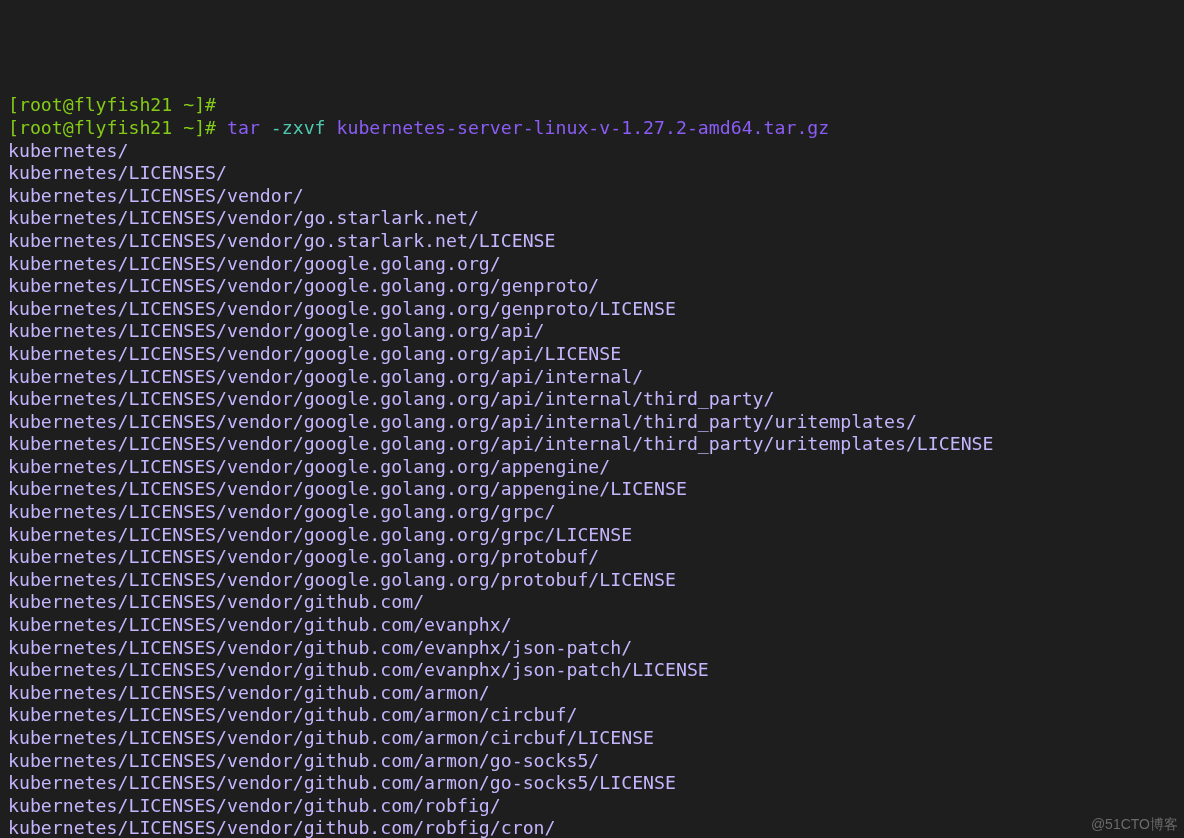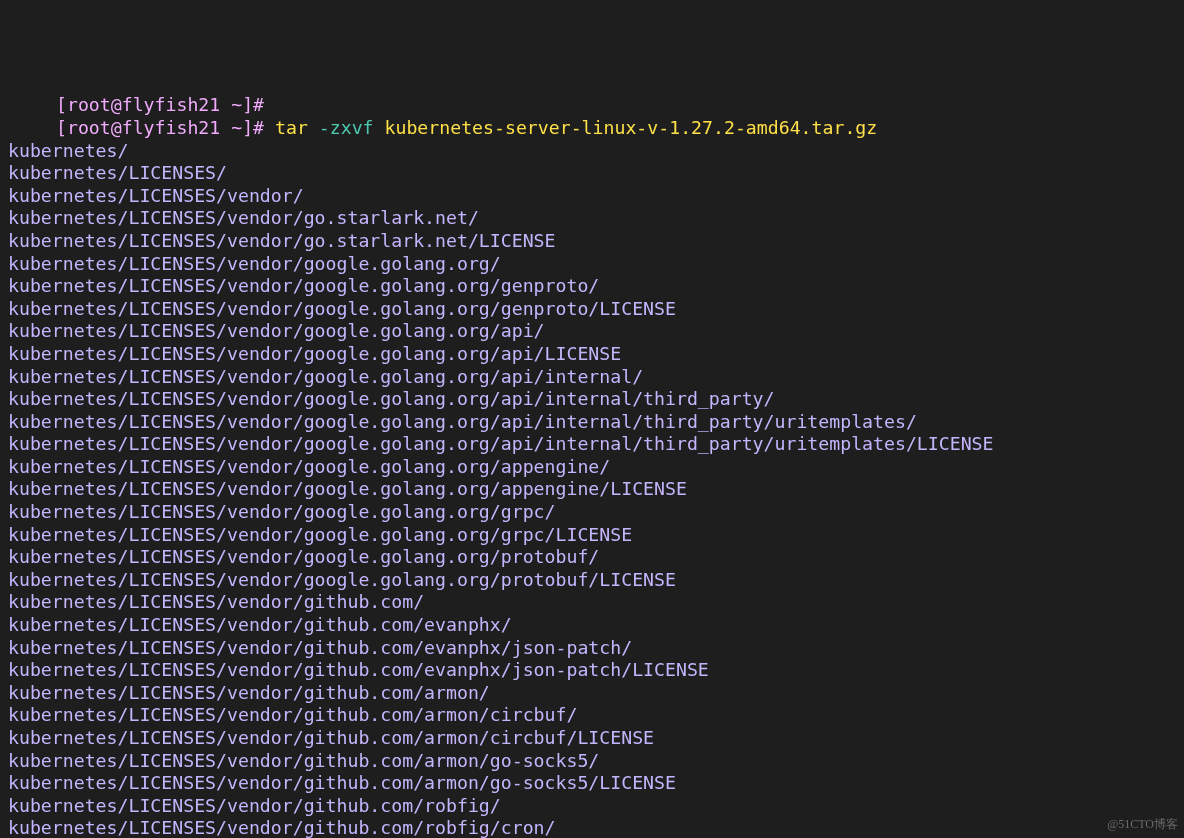--- a/index.html
+++ b/index.html
@@ -10,31 +10,31 @@
     font-size: 18.2px;
     line-height: 22.6px;
     padding: 4px 8px;
     white-space: pre;
     overflow: hidden;
     width: 1184px;
     height: 838px;
     position: relative;
   }
   .line { display: block; }
-  .prompt { color: #f0abfc; margin-left: 48px; }
-  .cmd { color: #fde047; }
+  .prompt { color: #84cc16; }
+  .cmd { color: #8b5cf6; }
   .flag { color: #4ec9b0; }
   .output { color: #c4b5fd; }
   .watermark {
     position: absolute;
     bottom: 2px;
     right: 6px;
-    font-size: 12px;
+    font-size: 14px;
     color: #6b6b6b;
-    font-family: Liberation Serif, serif;
+    font-family: Liberation Sans, sans-serif;
   }
 </style>
 </head>
 <body>
 
 
 
 <div id="terminal"><div class="line"><span class="prompt">[root@flyfish21 ~]#</span><span class="cmd"></span></div><div class="line"><span class="prompt">[root@flyfish21 ~]#</span><span class="cmd"> tar </span><span class="flag">-zxvf</span><span class="cmd"> kubernetes-server-linux-v-1.27.2-amd64.tar.gz</span></div><div class="line"><span class="output">kubernetes/</span></div><div class="line"><span class="output">kubernetes/LICENSES/</span></div><div class="line"><span class="output">kubernetes/LICENSES/vendor/</span></div><div class="line"><span class="output">kubernetes/LICENSES/vendor/go.starlark.net/</span></div><div class="line"><span class="output">kubernetes/LICENSES/vendor/go.starlark.net/LICENSE</span></div><div class="line"><span class="output">kubernetes/LICENSES/vendor/google.golang.org/</span></div><div class="line"><span class="output">kubernetes/LICENSES/vendor/google.golang.org/genproto/</span></div><div class="line"><span class="output">kubernetes/LICENSES/vendor/google.golang.org/genproto/LICENSE</span></div><div class="line"><span class="output">kubernetes/LICENSES/vendor/google.golang.org/api/</span></div><div class="line"><span class="output">kubernetes/LICENSES/vendor/google.golang.org/api/LICENSE</span></div><div class="line"><span class="output">kubernetes/LICENSES/vendor/google.golang.org/api/internal/</span></div><div class="line"><span class="output">kubernetes/LICENSES/vendor/google.golang.org/api/internal/third_party/</span></div><div class="line"><span class="output">kubernetes/LICENSES/vendor/google.golang.org/api/internal/third_party/uritemplates/</span></div><div class="line"><span class="output">kubernetes/LICENSES/vendor/google.golang.org/api/internal/third_party/uritemplates/LICENSE</span></div><div class="line"><span class="output">kubernetes/LICENSES/vendor/google.golang.org/appengine/</span></div><div class="line"><span class="output">kubernetes/LICENSES/vendor/google.golang.org/appengine/LICENSE</span></div><div class="line"><span class="output">kubernetes/LICENSES/vendor/google.golang.org/grpc/</span></div><div class="line"><span class="output">kubernetes/LICENSES/vendor/google.golang.org/grpc/LICENSE</span></div><div class="line"><span class="output">kubernetes/LICENSES/vendor/google.golang.org/protobuf/</span></div><div class="line"><span class="output">kubernetes/LICENSES/vendor/google.golang.org/protobuf/LICENSE</span></div><div class="line"><span class="output">kubernetes/LICENSES/vendor/github.com/</span></div><div class="line"><span class="output">kubernetes/LICENSES/vendor/github.com/evanphx/</span></div><div class="line"><span class="output">kubernetes/LICENSES/vendor/github.com/evanphx/json-patch/</span></div><div class="line"><span class="output">kubernetes/LICENSES/vendor/github.com/evanphx/json-patch/LICENSE</span></div><div class="line"><span class="output">kubernetes/LICENSES/vendor/github.com/armon/</span></div><div class="line"><span class="output">kubernetes/LICENSES/vendor/github.com/armon/circbuf/</span></div><div class="line"><span class="output">kubernetes/LICENSES/vendor/github.com/armon/circbuf/LICENSE</span></div><div class="line"><span class="output">kubernetes/LICENSES/vendor/github.com/armon/go-socks5/</span></div><div class="line"><span class="output">kubernetes/LICENSES/vendor/github.com/armon/go-socks5/LICENSE</span></div><div class="line"><span class="output">kubernetes/LICENSES/vendor/github.com/robfig/</span></div><div class="line"><span class="output">kubernetes/LICENSES/vendor/github.com/robfig/cron/</span></div></div>
 <div class="watermark">@51CTO博客</div>
 

